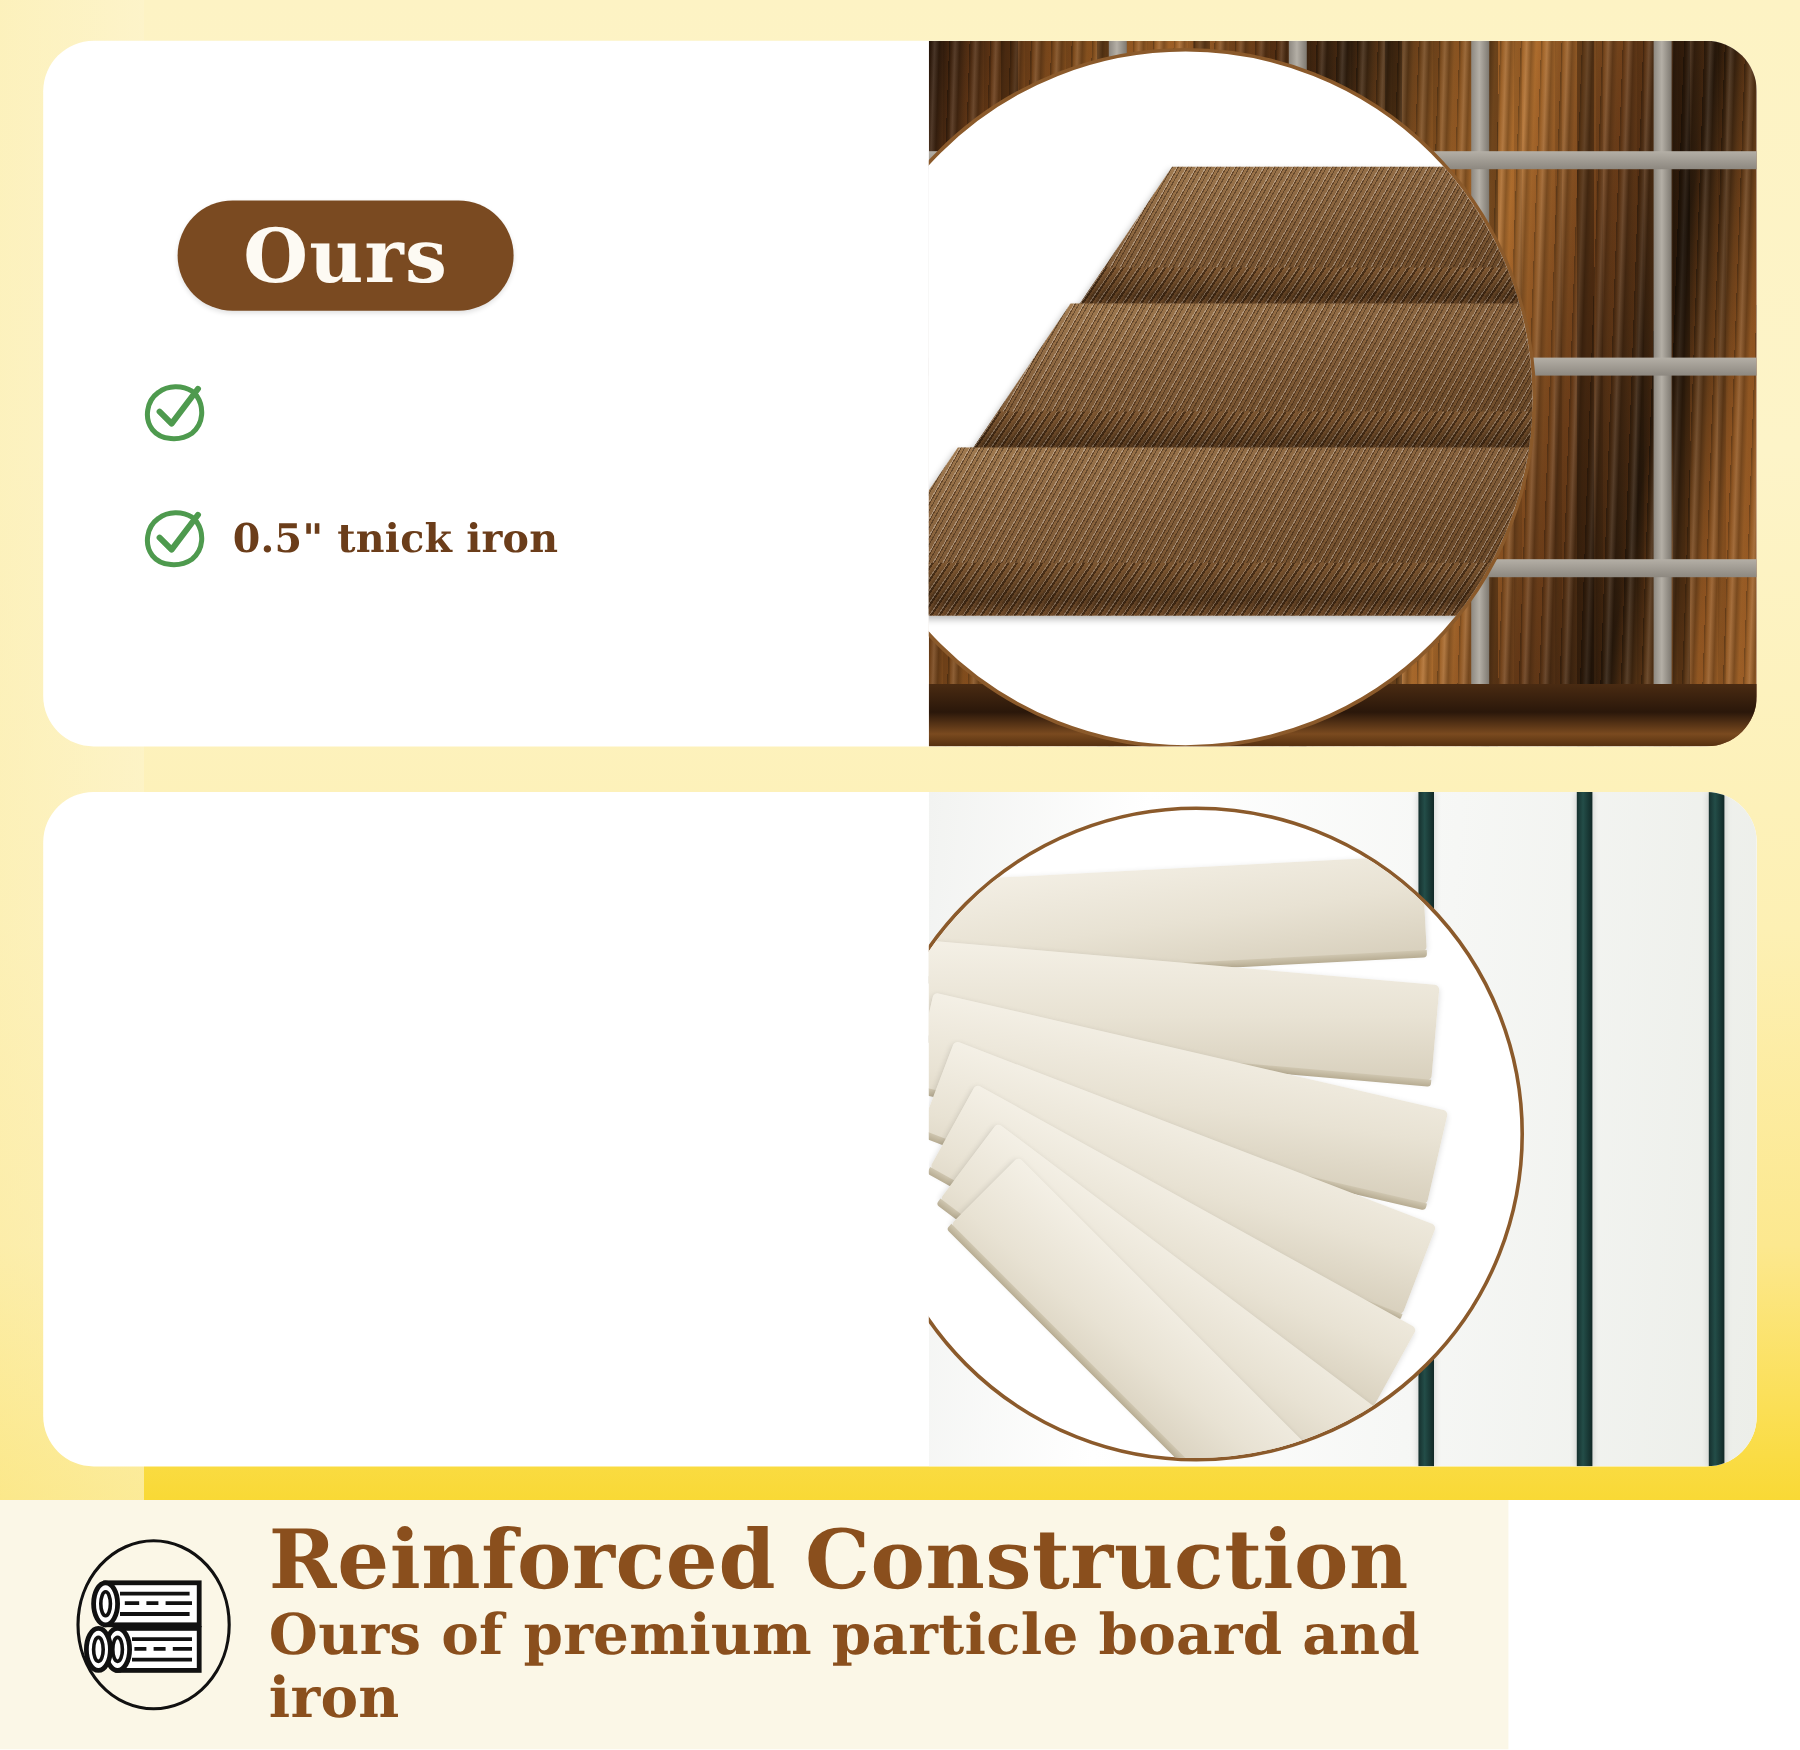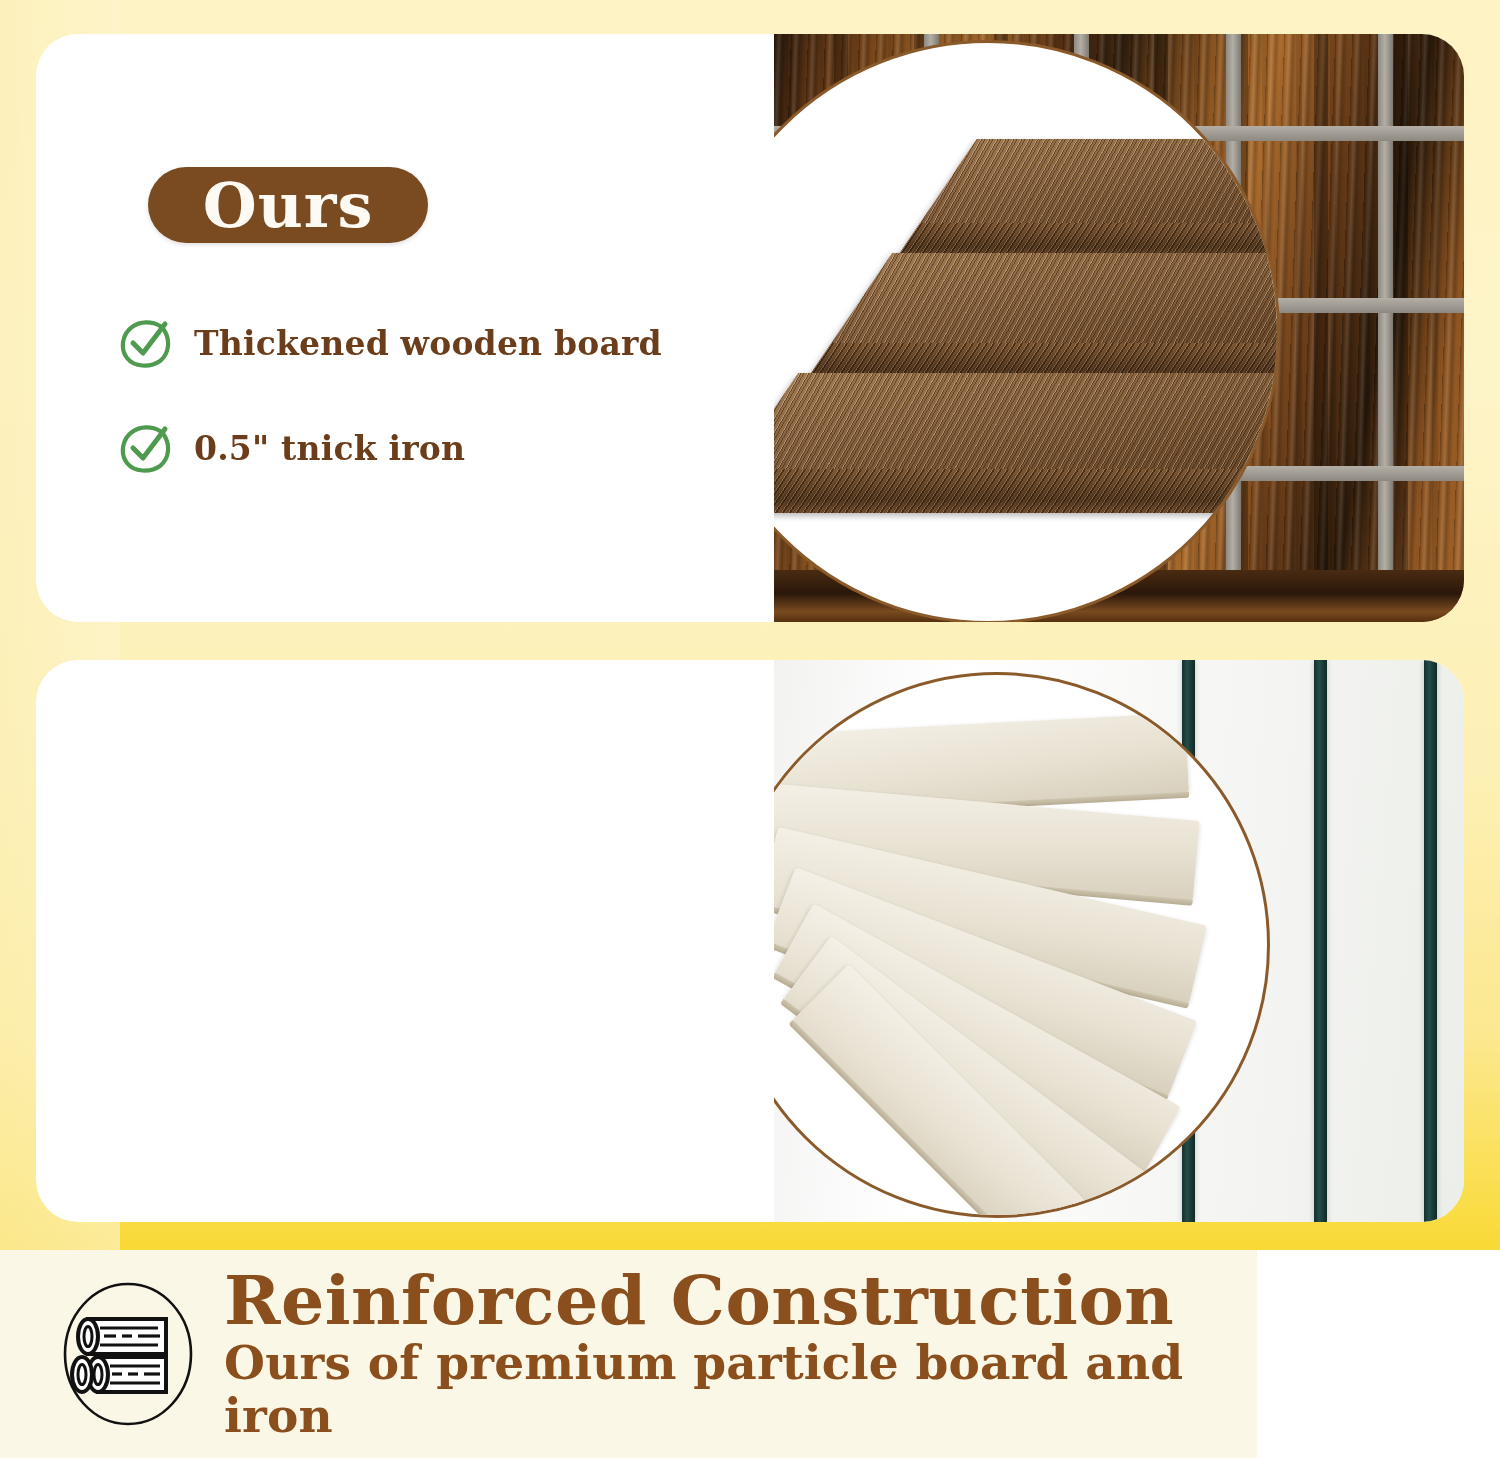--- a/index.html
+++ b/index.html
@@ -135,21 +135,21 @@
     position:absolute;
     background:#7a4a21;
     border-radius:60px;
     display:flex;align-items:center;justify-content:center;
     color:#fdfaf3;
     font-family:"DejaVu Serif",serif;
     font-weight:bold;
     letter-spacing:1px;
     box-shadow:0 2px 4px rgba(0,0,0,.12);
   }
-  #badge-ours  { left:112px; top:133px; width:280px; height:76px; font-size:62px; }
+  #badge-ours  { left:112px; top:133px; width:280px; height:92px; font-size:62px; }
 
   
   .bullet{
     position:absolute;display:flex;align-items:center;gap:22px;
   }
   .bullet .label{
     font-family:"DejaVu Serif",serif;
     font-weight:bold;
     font-size:33px;
     color:#6b3d1a;
@@ -224,21 +224,20 @@
 
     <div class="badge" id="badge-ours">Ours</div>
 
     <div class="bullet" id="b-ours-1">
       <span class="mark">
         <svg viewBox="0 0 52 52" width="52" height="52">
           <path d="M44 13 C50 22 50 36 40 44 C30 51 14 50 7 41 C0 32 2 17 12 10 C20 4 32 4 40 9" fill="none" stroke="#4e9a4e" stroke-width="4.2" stroke-linecap="round"></path>
           <path d="M13 26 L23 36 L45 7" fill="none" stroke="#4e9a4e" stroke-width="5" stroke-linecap="round" stroke-linejoin="round"></path>
         </svg>
       </span>
-      <span class="label">Thickened wooden board</span>
     </div>
 
     <div class="bullet" id="b-ours-2">
       <span class="mark">
         <svg viewBox="0 0 52 52" width="52" height="52">
           <path d="M44 13 C50 22 50 36 40 44 C30 51 14 50 7 41 C0 32 2 17 12 10 C20 4 32 4 40 9" fill="none" stroke="#4e9a4e" stroke-width="4.2" stroke-linecap="round"></path>
           <path d="M13 26 L23 36 L45 7" fill="none" stroke="#4e9a4e" stroke-width="5" stroke-linecap="round" stroke-linejoin="round"></path>
         </svg>
       </span>
       <span class="label">0.5" tnick iron</span>

